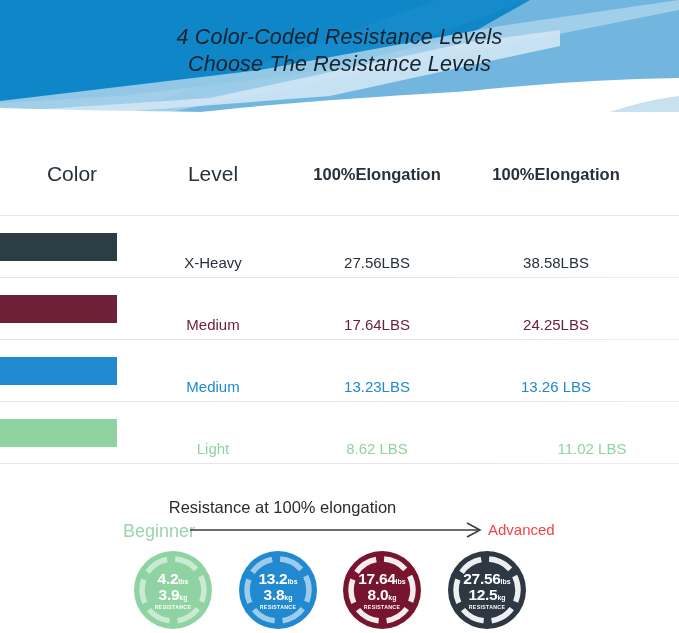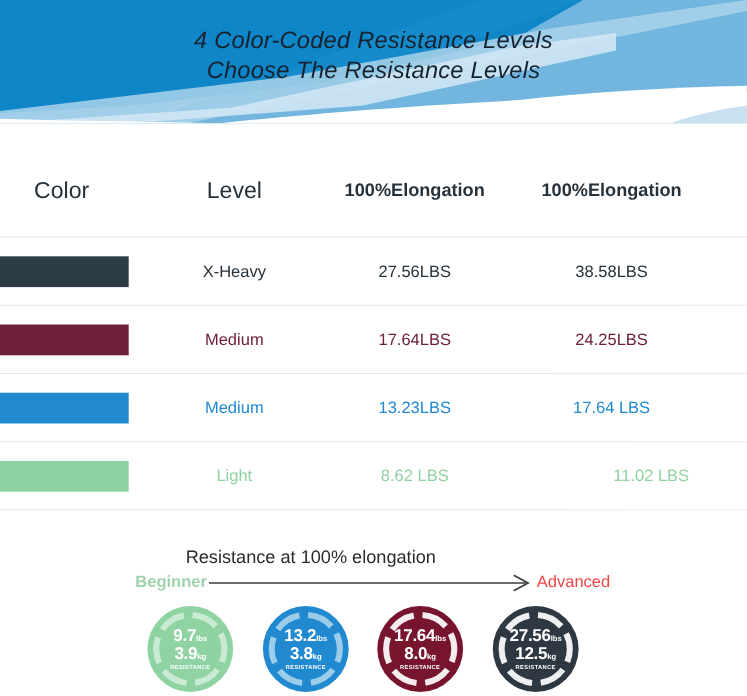--- a/index.html
+++ b/index.html
@@ -72,21 +72,21 @@
   }
   .swatch {
     position: absolute;
     left: -4px;
     top: 17px;
     width: 121px;
     height: 28px;
   }
   .cell {
     position: absolute;
-    top: 31px;
+    top: 46px;
     transform: translate(-50%, -50%);
     white-space: nowrap;
     font-size: 15px;
   }
   .cell-level { font-size: 15px; }
 
   
   #legend {
     position: absolute;
     left: 0; top: 498px;
@@ -98,24 +98,23 @@
     left: 0; top: 0;
     width: 565px;
     text-align: center;
     font-size: 16.5px;
     color: #2b2b2b;
     white-space: nowrap;
   }
   #legend-beginner {
     position: absolute;
     left: 123px; top: 23px;
-    font-size: 15px;
+    font-size: 18px;
     color: #9dd3ad;
     white-space: nowrap;
-    font-weight: bold;
   }
   #legend-advanced {
     position: absolute;
     left: 488px; top: 23px;
     font-size: 15px;
     color: #ef4444;
     white-space: nowrap;
     text-align: center;
   }
   #legend-arrow {
@@ -194,21 +193,21 @@
   </svg>
   <div id="banner-title">
     <span>4 Color-Coded Resistance Levels</span>
     <span class="l2">Choose The Resistance Levels</span>
   </div>
 </div>
 
 <div id="table">
 
   <div class="thead">
-    <div class="th th-big" style="left:56px;text-align:center;">Color</div>
+    <div class="th th-big" style="left:72px;text-align:center;">Color</div>
     <div class="th th-big" style="left:213px;">Level</div>
     <div class="th th-sm" style="left:377px;">100%Elongation</div>
     <div class="th th-sm" style="left:556px;">100%Elongation</div>
   </div>
 
   <div class="hr"></div>
 
   <div class="row">
     <div class="swatch" style="background: rgb(45, 61, 69);"></div>
     <div class="cell cell-level" style="left: 213px; color: rgb(38, 49, 58);">X-Heavy</div>
@@ -222,21 +221,21 @@
     <div class="cell cell-level" style="left: 213px; color: rgb(110, 32, 57);">Medium</div>
     <div class="cell" style="left: 377px; color: rgb(110, 32, 57);">17.64LBS</div>
     <div class="cell" style="left: 556px; color: rgb(110, 32, 57);">24.25LBS</div>
   </div>
   <div class="hr-inset"></div>
 
   <div class="row">
     <div class="swatch" style="background: rgb(32, 137, 208);"></div>
     <div class="cell cell-level" style="left: 213px; color: rgb(32, 137, 208);">Medium</div>
     <div class="cell" style="left: 377px; color: rgb(32, 137, 208);">13.23LBS</div>
-    <div class="cell" style="left: 556px; color: rgb(32, 137, 208);">17.64 LBS</div>
+    <div class="cell" style="left: 556px; color: rgb(32, 137, 208);">13.26 LBS</div>
   </div>
   <div class="hr-inset"></div>
 
   <div class="row">
     <div class="swatch" style="background: rgb(143, 211, 162);"></div>
     <div class="cell cell-level" style="left: 213px; color: rgb(143, 211, 162);">Light</div>
     <div class="cell" style="left: 377px; color: rgb(143, 211, 162); text-align: center;">8.62 LBS</div>
     <div class="cell" style="left: 556px; color: rgb(143, 211, 162); margin-left: 36px;">11.02 LBS</div>
   </div>
   <div class="hr-inset"></div>
@@ -253,21 +252,21 @@
 </div>
 
 <div id="badges">
 
   <div class="badge" style="left:133px;">
     <svg width="80" height="80" viewBox="0 0 80 80">
       <circle cx="40" cy="40" r="39" fill="#8fd3a2"></circle>
       <circle cx="40" cy="40" r="31" fill="none" stroke="#c9ead3" stroke-width="5.5" stroke-dasharray="24 8" stroke-dashoffset="12" stroke-linecap="butt"></circle>
     </svg>
     <div class="badge-txt">
-      <div class="badge-lbs"><span>9.7</span><span class="badge-unit">lbs</span></div>
+      <div class="badge-lbs"><span>4.2</span><span class="badge-unit">lbs</span></div>
       <div class="badge-kg"><span>3.9</span><span class="badge-unit">kg</span></div>
       <div class="badge-res">RESISTANCE</div>
     </div>
   </div>
 
   <div class="badge" style="left:238px;">
     <svg width="80" height="80" viewBox="0 0 80 80">
       <circle cx="40" cy="40" r="39" fill="#2089d0"></circle>
       <circle cx="40" cy="40" r="31" fill="none" stroke="#9bcdea" stroke-width="5.5" stroke-dasharray="24 8" stroke-dashoffset="12" stroke-linecap="butt"></circle>
     </svg>

